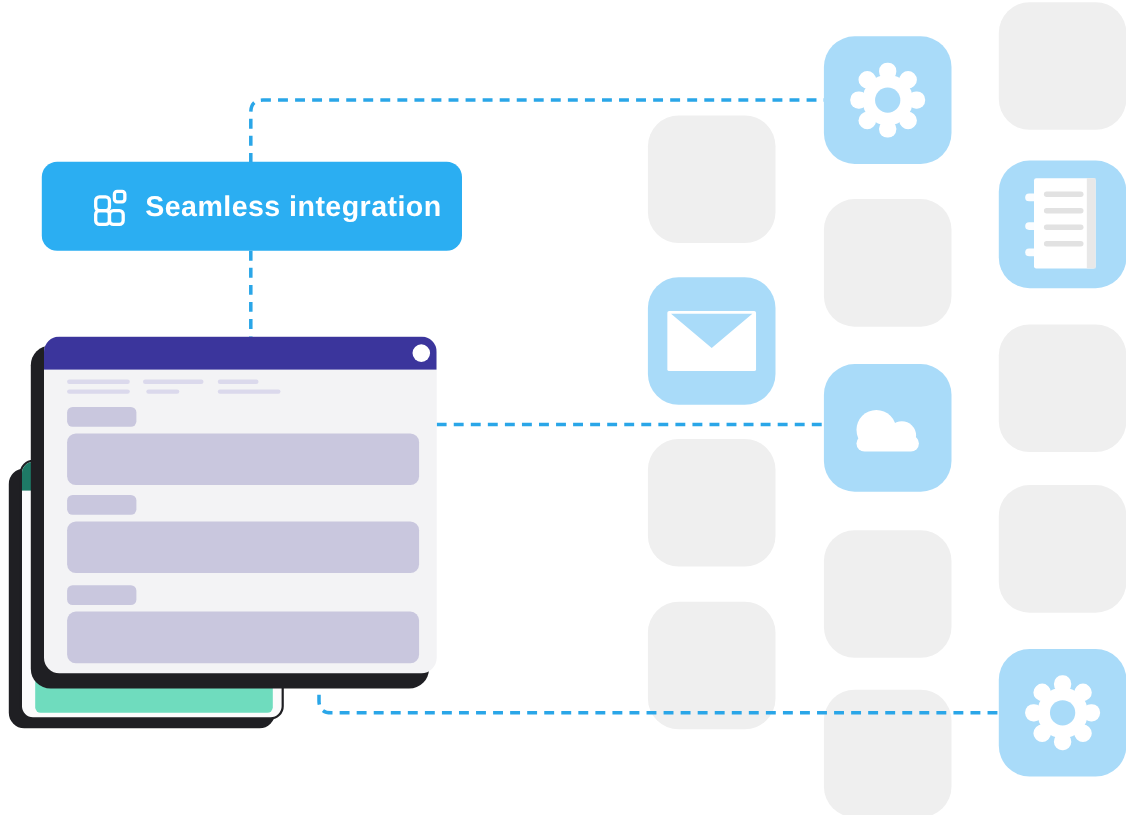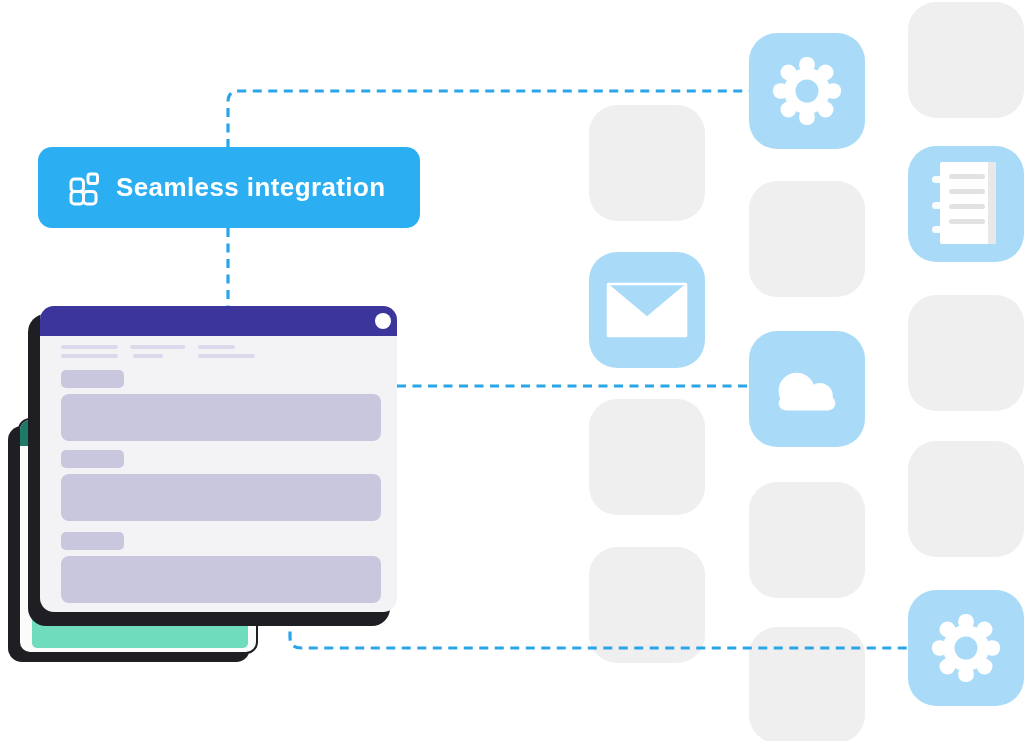--- a/index.html
+++ b/index.html
@@ -49,21 +49,21 @@
   .mw-circle{
     position:absolute;left:335px;top:7px;width:16px;height:16px;border-radius:50%;background:#ffffff;
   }
   .pl{position:absolute;height:4px;border-radius:2px;background:var(--placeholder-line,#DBD9EC);}
   .plabel{position:absolute;height:18px;border-radius:5px;background:var(--placeholder-lavender,#C9C7DE);}
   .pblock{position:absolute;height:47px;border-radius:8px;background:var(--placeholder-lavender,#C9C7DE);}
   
   .badge{
     position:absolute;left:38px;top:147px;width:382px;height:81px;
     background:var(--badge-blue,#2BAEF2);border-radius:14px;z-index:6;
-    display:flex;align-items:center;gap:13px;padding-left:27px;box-sizing:border-box;
+    display:flex;align-items:center;gap:13px;padding-left:43px;box-sizing:border-box;
   }
   .badge-label{
     color:#ffffff;font-size:26px;font-weight:bold;letter-spacing:0.4px;white-space:nowrap;
   }
 </style>
 </head>
 <body>
 
 <div id="tile-layer">
     <div class="tile gray" style="left: 589px; top: 105px;"></div>

